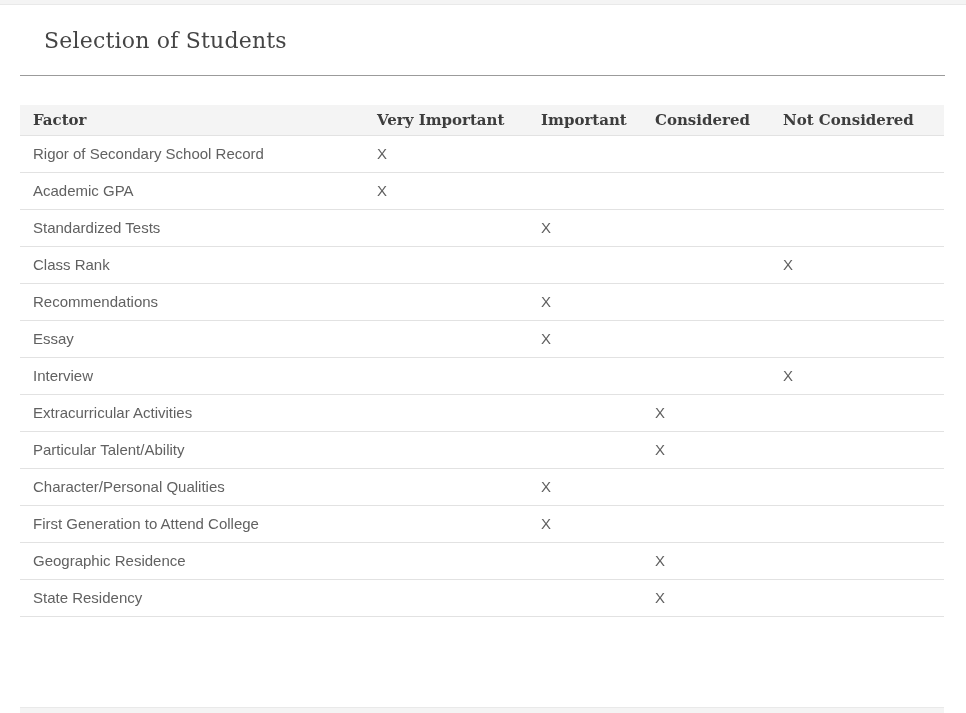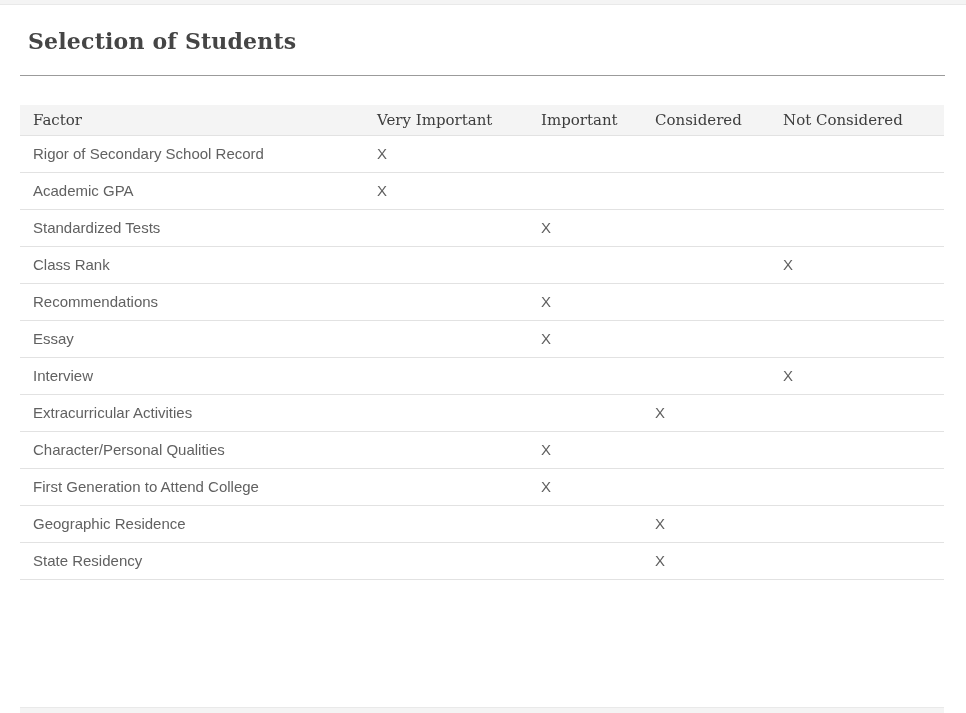--- a/index.html
+++ b/index.html
@@ -11,26 +11,26 @@
     position: relative;
   }
   .top-strip {
     height: 5px;
     background: #f4f4f4;
     border-bottom: 1px solid #e9e9e9;
   }
   .content { margin: 0 21px 0 20px; }
   .page-title {
     font-family: "DejaVu Serif", serif;
-    font-weight: 700;
+    font-weight: 400;
     font-size: 22px;
     line-height: 28px;
     color: #454545;
     letter-spacing: 0.2px;
-    margin: 22px 0 0 8px;
+    margin: 22px 0 0 24px;
   }
   .title-rule {
     border: none;
     border-top: 1px solid #9b9b9b;
     margin-top: 20px;
     height: 0;
   }
   table.factors {
     width: 924px;
     border-collapse: collapse;
@@ -39,21 +39,21 @@
   }
   col.c0 { width: 344px; }
   col.c1 { width: 164px; }
   col.c2 { width: 114px; }
   col.c3 { width: 128px; }
   col.c4 { width: 174px; }
   table.factors thead th {
     background: #f4f4f4;
     font-family: "DejaVu Serif", serif;
     font-size: 15px;
-    font-weight: 400;
+    font-weight: 700;
     color: #3d3d3d;
     text-align: left;
     height: 30px;
     padding: 0 0 0 13px;
     border-bottom: 1px solid #e2e2e2;
     vertical-align: middle;
     white-space: nowrap;
   }
   table.factors tbody td {
     height: 37px;
@@ -151,20 +151,27 @@
           <td>X</td>
         </tr>
         <tr>
           <td>Extracurricular Activities</td>
           <td></td>
           <td></td>
           <td>X</td>
           <td></td>
         </tr>
         <tr>
+          <td>Particular Talent/Ability</td>
+          <td></td>
+          <td></td>
+          <td>X</td>
+          <td></td>
+        </tr>
+        <tr>
           <td>Character/Personal Qualities</td>
           <td></td>
           <td>X</td>
           <td></td>
           <td></td>
         </tr>
         <tr>
           <td>First Generation to Attend College</td>
           <td></td>
           <td>X</td>

